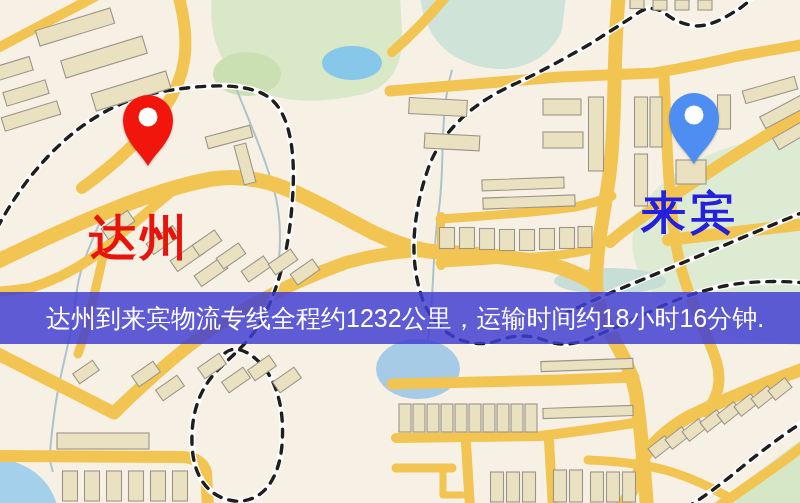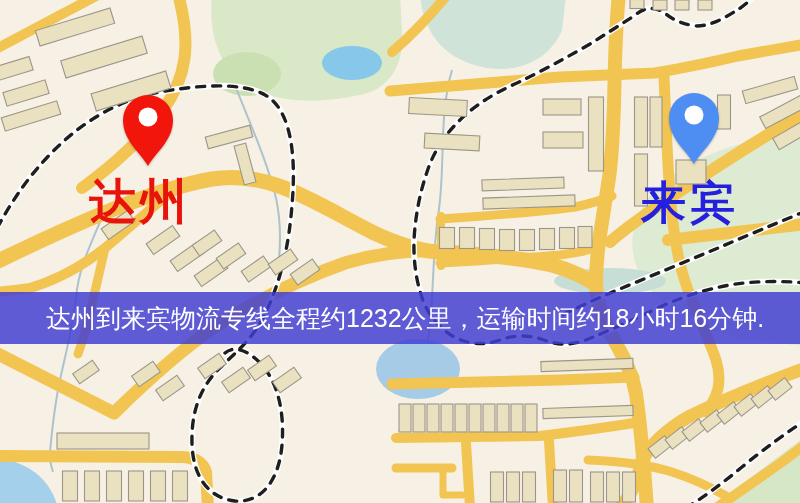--- a/index.html
+++ b/index.html
@@ -4,21 +4,21 @@
 <style>
   html,body{margin:0;padding:0;background:#222;}
   .stage{position:relative;width:800px;height:503px;overflow:hidden;background:#f7f0e5;
          font-family:"Liberation Sans","DejaVu Sans",sans-serif;}
   .stage svg.map{position:absolute;left:0;top:0;display:block;}
   .pin{position:absolute;width:56px;height:78px;}
   .pin svg{display:block;filter:drop-shadow(0 1px 1px rgba(0,0,0,0.25));}
   .city-label{position:absolute;transform:translate(-50%,-50%);
         font-family:"DejaVu Serif","Liberation Serif",serif;font-weight:bold;
         white-space:nowrap;line-height:1;}
-  .label-origin{font-size:48px;letter-spacing:2px;}
+  .label-origin{font-size:48px;letter-spacing:2px;margin-top:36px;}
   .label-dest{font-size:45px;letter-spacing:4px;}
   .banner{position:absolute;left:0;top:292px;width:800px;height:52px;
         background:rgba(66,62,210,0.84);display:flex;align-items:center;
         box-sizing:border-box;padding-left:46px;}
   .banner .banner-text{color:#fff;font-size:25px;letter-spacing:0px;white-space:nowrap;}
 </style>
 </head>
 <body>
 
 <div class="stage">
@@ -185,19 +185,19 @@
 
   <div class="pin" style="left:666px;top:90px">
     <svg width="56" height="78" viewBox="-28 -28 56 78">
       <path d="M0,46 C-7,33 -25,21 -25,0 A25,25 0 1 1 25,0 C25,21 7,33 0,46 Z" fill="#4e8ef2"></path>
       <circle cy="-3" r="9.5" fill="#ffffff"></circle>
     </svg>
   </div>
 
   <div class="city-label label-origin" style="left: 139px; top: 201px; color: rgb(232, 19, 10);">达州</div>
 
-  <div class="city-label label-dest" style="left: 690px; top: 202px; color: rgb(36, 32, 221);">来宾</div>
+  <div class="city-label label-dest" style="left: 690px; top: 212px; color: rgb(36, 32, 221);">来宾</div>
 
   <div class="banner">
     <span class="banner-text">达州到来宾物流专线全程约1232公里，运输时间约18小时16分钟.</span>
   </div>
 
 </div>
 
 </body></html>

